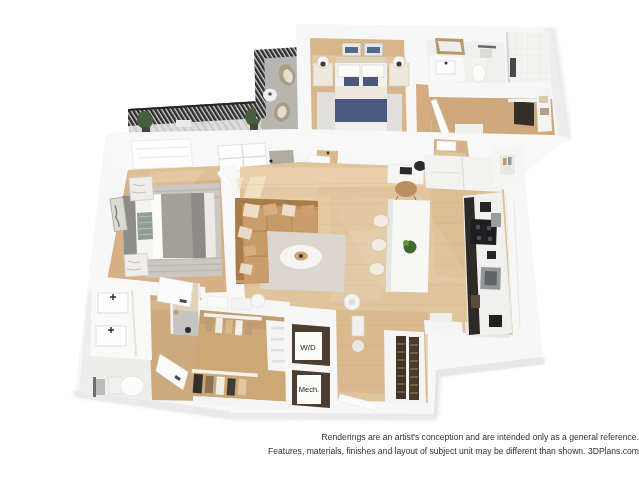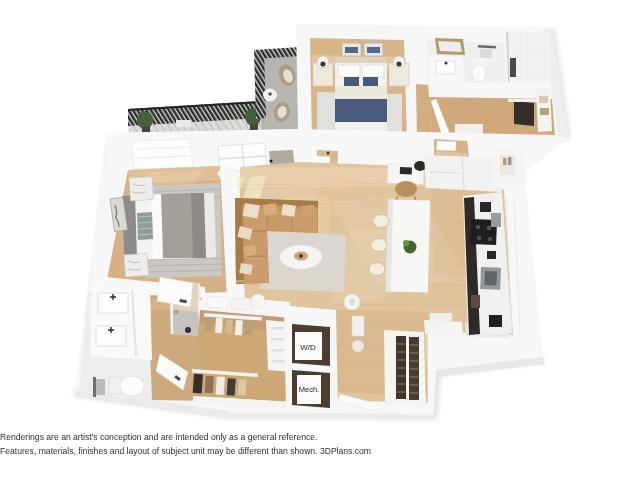--- a/index.html
+++ b/index.html
@@ -1,15 +1,15 @@
 <!DOCTYPE html>
 <html><head><meta charset="utf-8"><style>
 html,body{margin:0;padding:0;background:#ffffff;}
 body{width:639px;height:479px;overflow:hidden;font-family:"Liberation Sans",sans-serif;}
-.cap{position:absolute;left:0;top:430px;width:639px;text-align:left;color:#2e2e2e;font-size:8.6px;line-height:14px;}
+.cap{position:absolute;left:0;top:430px;width:639px;text-align:right;color:#2e2e2e;font-size:8.6px;line-height:14px;}
 </style></head>
 <body>
 <svg width="639" height="479" viewBox="0 0 639 479">
 <defs>
 <pattern id="hatch" width="3.8" height="10" patternUnits="userSpaceOnUse" patternTransform="rotate(-32)">
   <rect width="3.8" height="10" fill="#2e2e30"></rect>
         <rect x="2.5" width="1.3" height="10" fill="#d9d9d9"></rect>
 </pattern>
 <pattern id="shad" width="6" height="10" patternUnits="userSpaceOnUse" patternTransform="rotate(-32)">
   <rect width="6" height="10" fill="#dedcd8"></rect>

